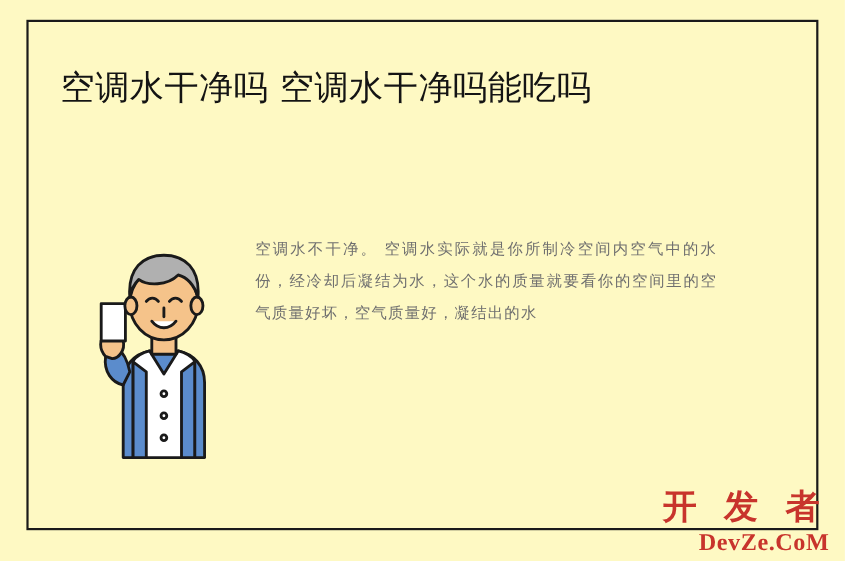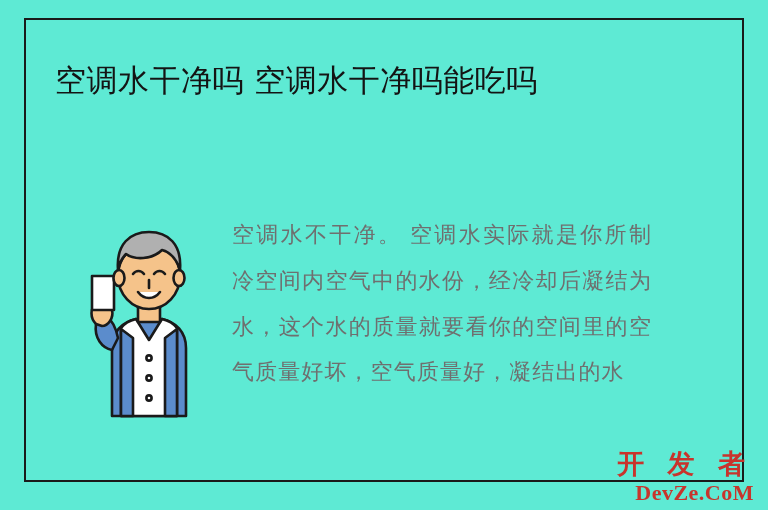--- a/index.html
+++ b/index.html
@@ -10,21 +10,21 @@
     width: 768px;
     height: 510px;
     background: #faf9f5;
     font-family: "Liberation Sans", sans-serif;
     overflow: hidden;
   }
   .page {
     position: relative;
     width: 768px;
     height: 510px;
-    background: #5eead4;
+    background: #fef9c3;
     box-sizing: border-box;
   }
   
   .frame {
     position: absolute;
     left: 24px;
     top: 18px;
     right: 24px;
     bottom: 28px;
     border: 2px solid #1a1a1a;
@@ -52,37 +52,37 @@
   }
   .illus svg {
     display: block;
   }
   
   .bodytext {
     position: absolute;
     left: 232px;
     top: 212px;
     width: 420px;
-    font-size: 22px;
+    font-size: 14px;
     line-height: 2.08;
     color: #6f6f6f;
-    font-family: Liberation Serif, serif;
+    font-family: Liberation Sans, sans-serif;
     letter-spacing: 1.1px;
     text-align: justify;
   }
   
   .wm {
     position: absolute;
     right: 14px;
     bottom: 6px;
     text-align: right;
     line-height: 1;
   }
   .wm-cn {
-    font-size: 27px;
+    font-size: 31px;
     color: #c8342c;
     letter-spacing: 7px;
     font-family: "DejaVu Sans", sans-serif;
     font-weight: bold;
     margin-bottom: 5px;
     padding-right: 2px;
   }
   .wm-en {
     font-size: 22px;
     color: #c8342c;

